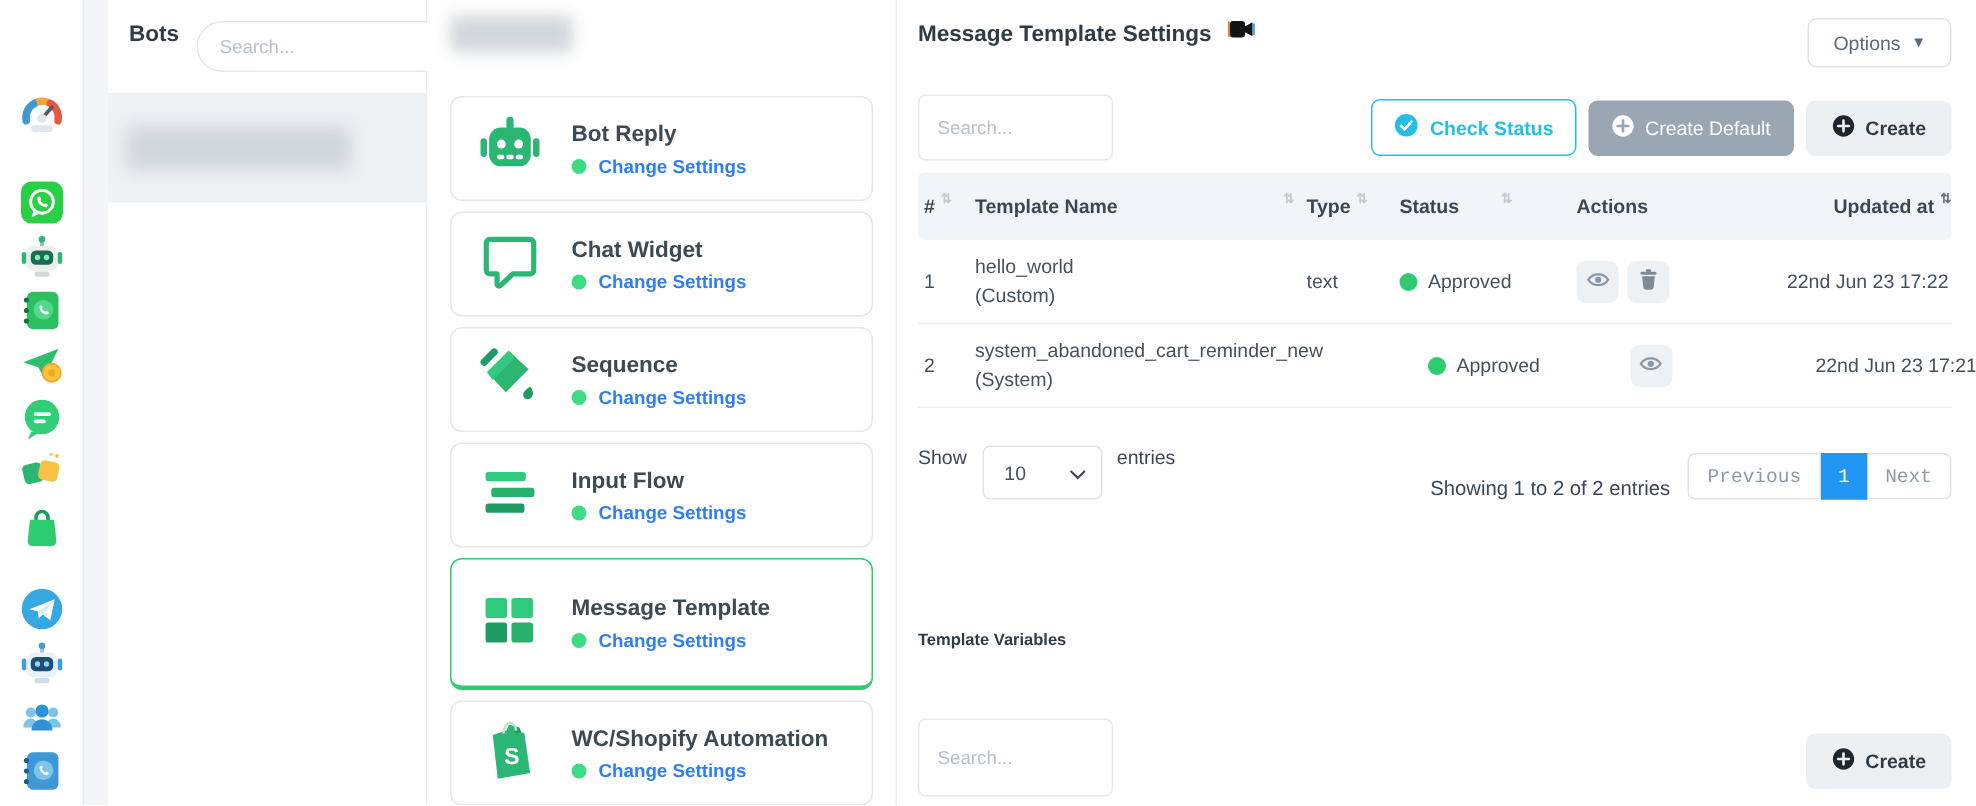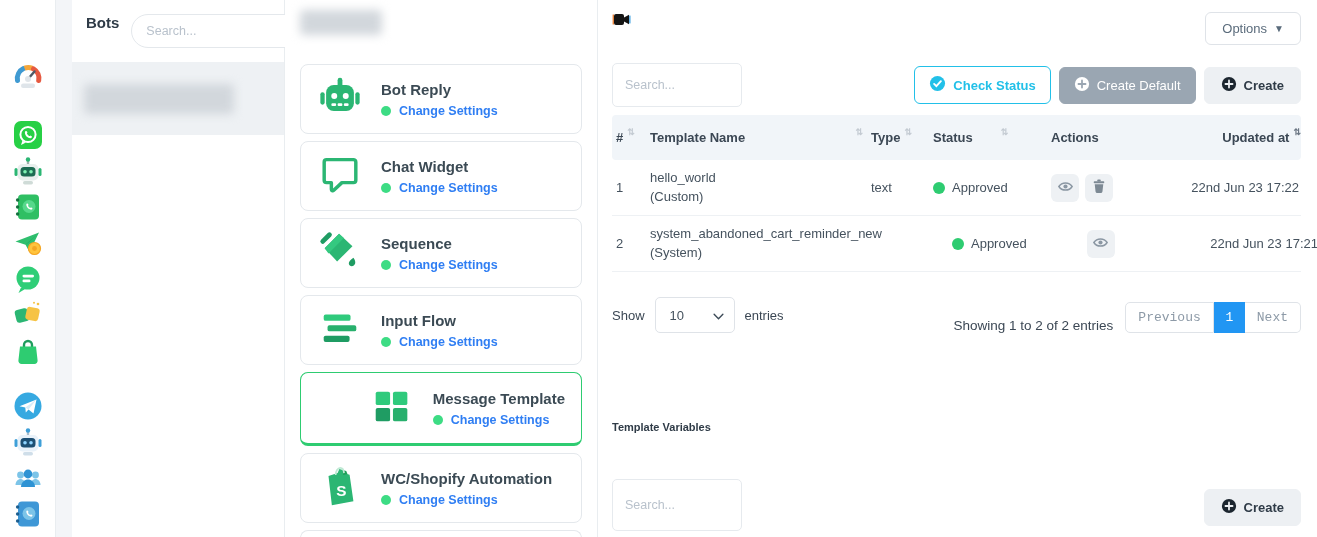--- a/index.html
+++ b/index.html
@@ -18,21 +18,21 @@
   .bots-title { font-weight:bold; font-size:15px; color:#2f3b47; }
   .pill-search { flex:1; height:34px; border:1px solid #e4e8ec; border-radius:17px; padding:0 14px; font-size:12.5px; color:#45525e; outline:none; font-family:inherit; }
   .pill-search::placeholder { color:#b9c2cc; }
   .bot-row-selected { height:73px; background:#eef1f4; display:flex; align-items:center; padding-left:12px; cursor:pointer; }
   .blur-block { background:#d2d7dc; border-radius:4px; filter:blur(5px); }
 
   
   .cards { width:313px; flex:0 0 313px; border-right:1px solid #e9edf0; background:#fff; padding:10px 15px 0 15px; overflow:hidden; }
   .panel-blur-title { width:82px; height:25px; margin-bottom:29px; }
   .card { background:#fff; border:1px solid #e4e8ec; border-radius:8px; height:70px; margin-bottom:7px; display:flex; align-items:center; padding:0 16px; gap:18px; cursor:pointer; }
-  .card.active { border:1px solid #2ecc71; border-bottom:3px solid #2ecc71; height:74px;justify-content:flex-end; }
+  .card.active { border:1px solid #2ecc71; border-bottom:3px solid #2ecc71; height:88px; }
   .card-title { font-weight:bold; font-size:15px; color:#3b4a54; }
   .card-link-row { display:flex; align-items:center; gap:8px; margin-top:6px; }
   .green-dot { width:10px; height:10px; border-radius:50%; background:#3ddc84; }
   .change-link { color:#2f7ef3; font-size:12.5px; font-weight:bold; text-decoration:none; cursor:pointer; }
   .card-stub { border:1px solid #e4e8ec; border-bottom:none; border-radius:8px 8px 0 0; height:9px; }
 
   
   .main { flex:1; padding:12px 16px 0 14px; background:#fff; min-width:0; }
   .main-head { display:flex; align-items:flex-start; justify-content:space-between; }
   .main-title-wrap { display:flex; align-items:center; gap:10px; }
@@ -59,21 +59,21 @@
   .tbl-row { height:56px; border-bottom:1px solid #eef1f4; font-size:13px; color:#45525e; }
   .cell { padding:0 4px; }
   .cell-name .nm { line-height:1.45; }
   .cell-status { display:flex; align-items:center; gap:7px; }
   .status-dot { width:12px; height:12px; border-radius:50%; background:#2ecc71; }
   .cell-actions { display:flex; align-items:center; gap:6px; }
   .icon-btn { width:28px; height:28px; border-radius:6px; background:#eef1f4; border:none; display:flex; align-items:center; justify-content:center; cursor:pointer; }
   .cell-date { text-align:right; padding-right:2px; }
 
   .tbl-footer { display:flex; justify-content:space-between; margin-top:16px; }
-  .show-wrap { display:flex; align-items:center; gap:10px; font-size:13px; color:#3b4754; margin-top:9px; }
+  .show-wrap { display:flex; align-items:flex-start; gap:10px; font-size:13px; color:#3b4754; margin-top:9px; }
   .select-box { width:80px; height:36px; border:1px solid #dfe3e8; border-radius:5px; display:flex; align-items:center; justify-content:space-between; padding:0 10px 0 14px; font-size:13px; color:#45525e; cursor:pointer; background:#fff; }
   .foot-right { display:flex; flex-direction:row; align-items:flex-end; gap:12px; }
   .showing { font-size:13.5px; color:#3b4754; }
   .pager { display:flex; }
   .page-btn { height:31px; display:flex; align-items:center; justify-content:center; border:1px solid #dfe3e8; background:#fff; color:#8d9aa7; font-size:13px; font-family:Liberation Mono, monospace; cursor:pointer; padding:0 12px; }
   .page-btn.prev { border-radius:5px 0 0 5px; }
   .page-btn.next { border-radius:0 5px 5px 0; border-left:none; }
   .page-btn.current { background:#2196f3; border-color:#2196f3; color:#fff; width:31px; padding:0; }
 
   .tv-section { margin-top:88px; }
@@ -324,20 +324,21 @@
       </div>
     </div>
 
     <div class="card-stub"></div>
   </div>
 
   <div class="main">
 
     <div class="main-head">
       <div class="main-title-wrap">
+        <span class="main-title">Message Template Settings</span>
         <span>
           <svg width="19" height="15" viewBox="0 0 19 15">
             <rect x="0.6" y="2.5" width="1.4" height="10" fill="#e8833a"></rect>
             <rect x="2" y="2" width="10" height="11" rx="2" fill="#141414"></rect>
             <polygon points="12,5.5 17,2.8 17,12.2 12,9.5" fill="#141414"></polygon>
             <rect x="17.2" y="3.6" width="1.3" height="7.8" fill="#3d9fe0"></rect>
           </svg>
         </span>
       </div>
       <button class="btn btn-options">

